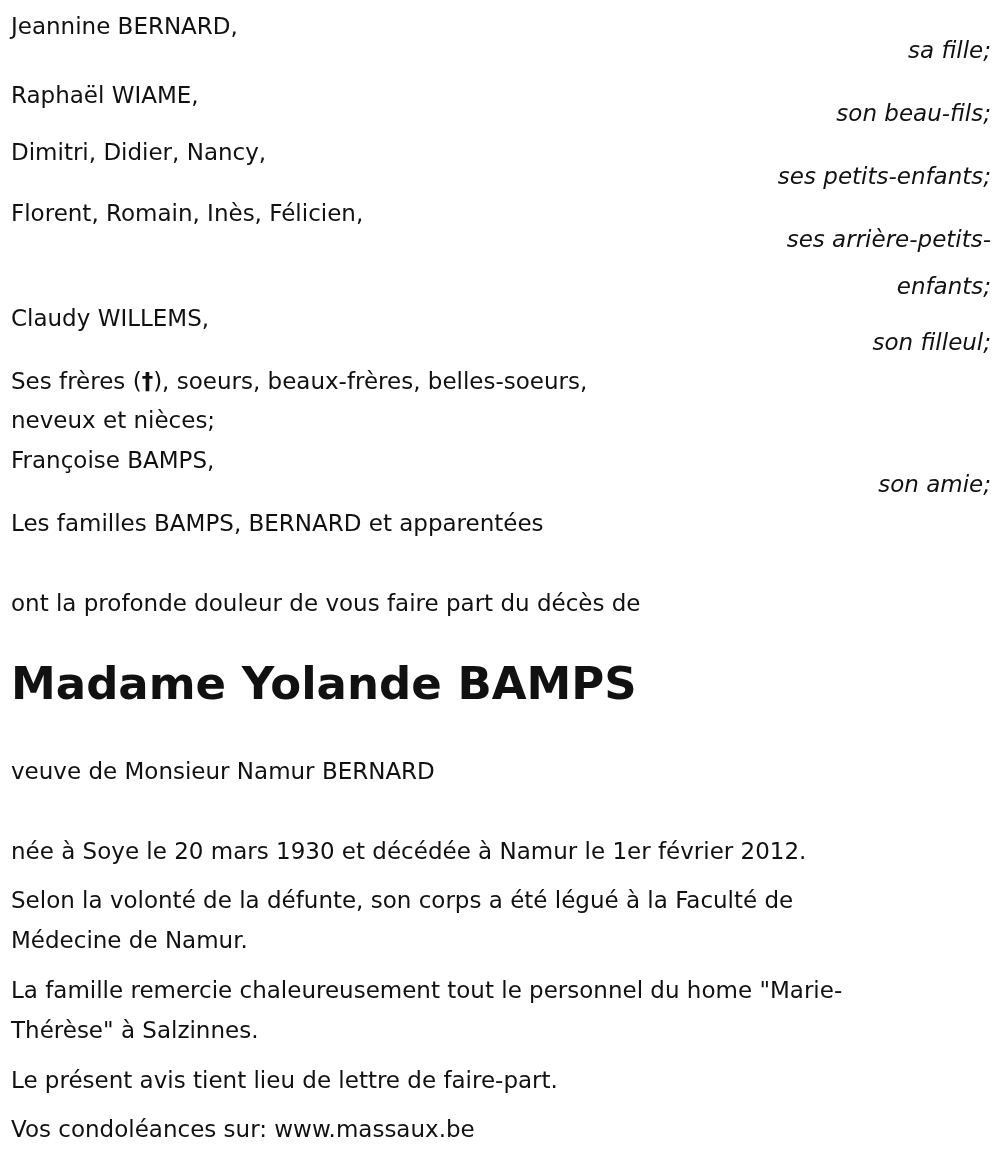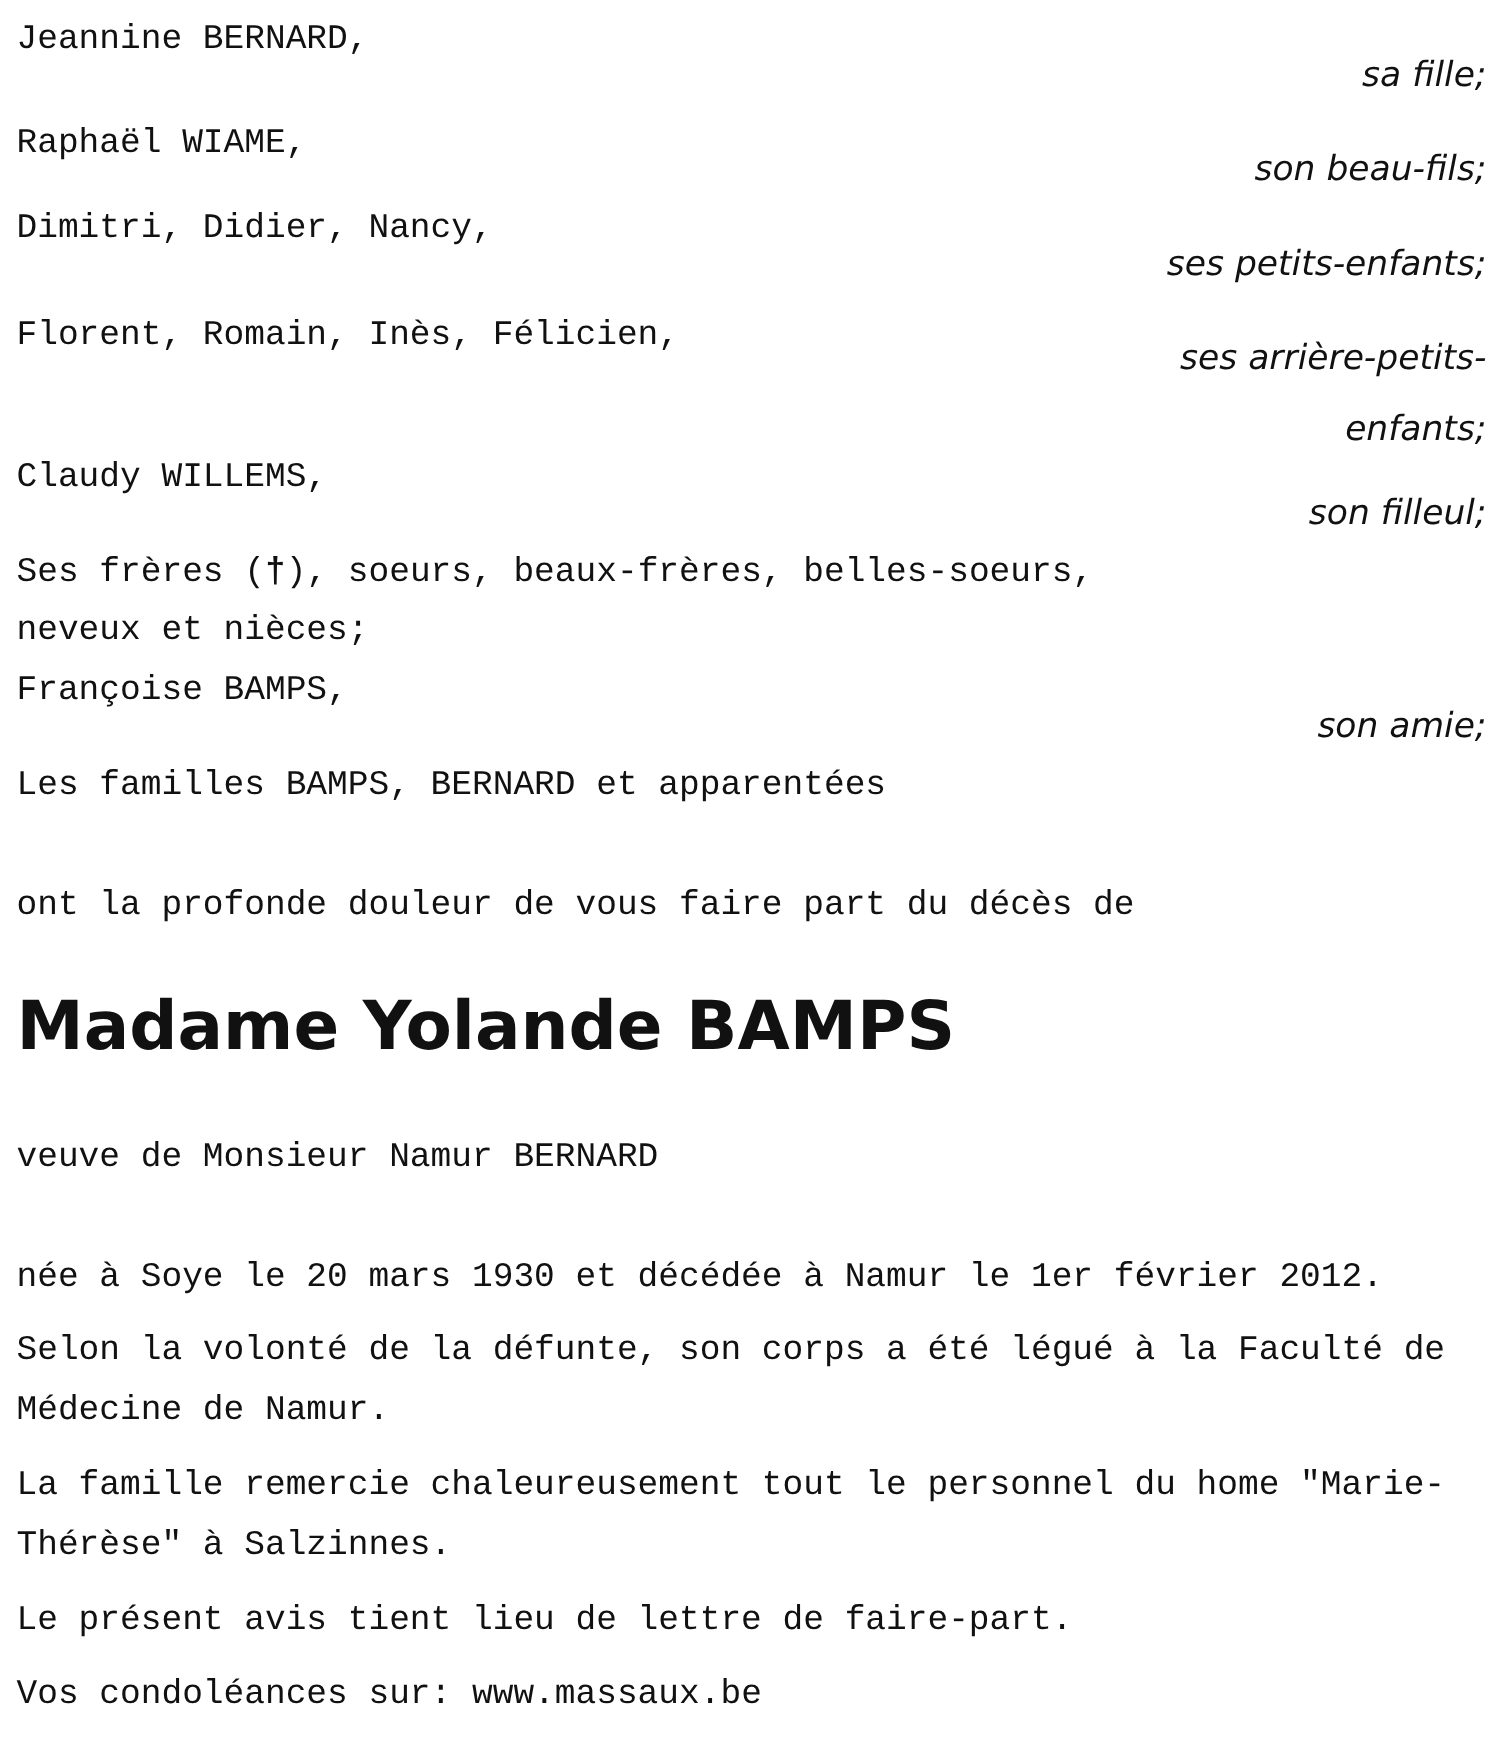--- a/index.html
+++ b/index.html
@@ -20,21 +20,20 @@
       position: absolute;
       left: 11px;
       top: 0;
       width: 980px;
     }
     .line {
       position: absolute;
       left: 0;
       white-space: nowrap;
       line-height: 28px;
-      font-family: Liberation Mono, monospace;
     }
     .rel {
       position: absolute;
       right: 0;
       font-style: italic;
       white-space: nowrap;
       line-height: 28px;
       text-align: center;
     }
     .title {
@@ -53,21 +52,21 @@
 
   <div class="line" style="top:12px">Jeannine BERNARD,</div>
   <div class="rel" style="top:36px">sa fille;</div>
 
   <div class="line" style="top:81px">Raphaël WIAME,</div>
   <div class="rel" style="top:99px">son beau-fils;</div>
 
   <div class="line" style="top:138px">Dimitri, Didier, Nancy,</div>
   <div class="rel" style="top:162px">ses petits-enfants;</div>
 
-  <div class="line" style="top:209px">Florent, Romain, Inès, Félicien,</div>
+  <div class="line" style="top:199px">Florent, Romain, Inès, Félicien,</div>
   <div class="rel" style="top:225px">ses arrière-petits-</div>
   <div class="rel" style="top:272px">enfants;</div>
 
   <div class="line" style="top:304px">Claudy WILLEMS,</div>
   <div class="rel" style="top:328px">son filleul;</div>
 
   <div class="line" style="top:367px">
     <span>Ses frères (</span><span style="font-weight:bold;">†</span><span>), soeurs, beaux-frères, belles-soeurs,</span>
   </div>
   <div class="line" style="top:406px">neveux et nièces;</div>

